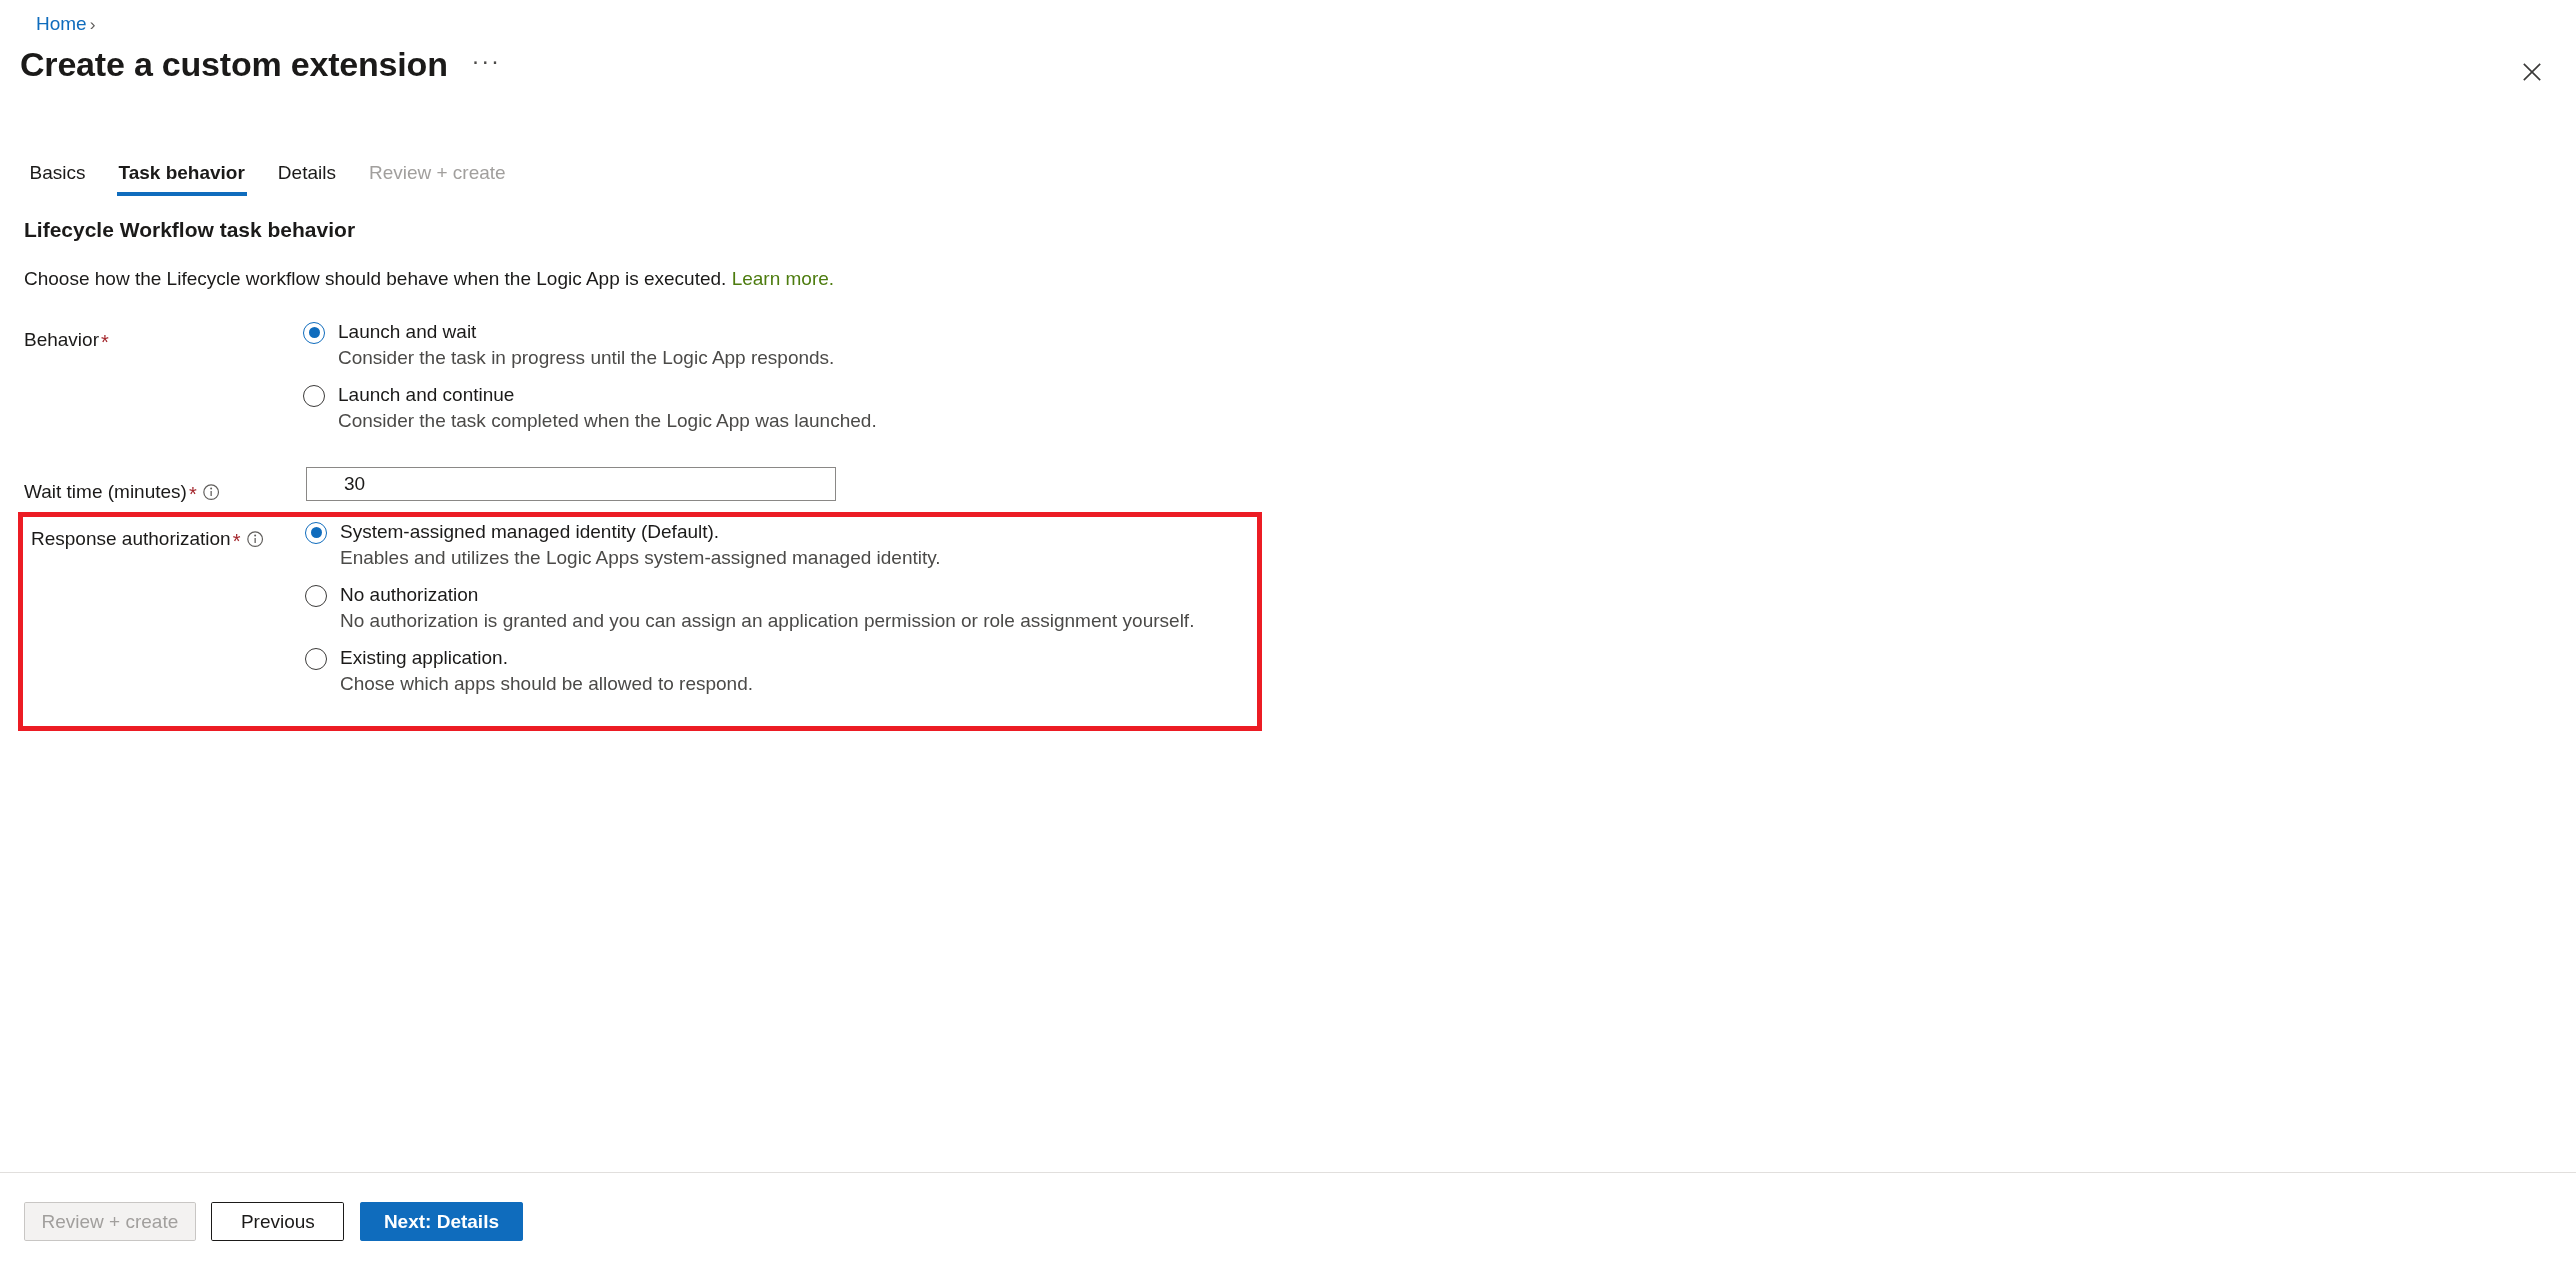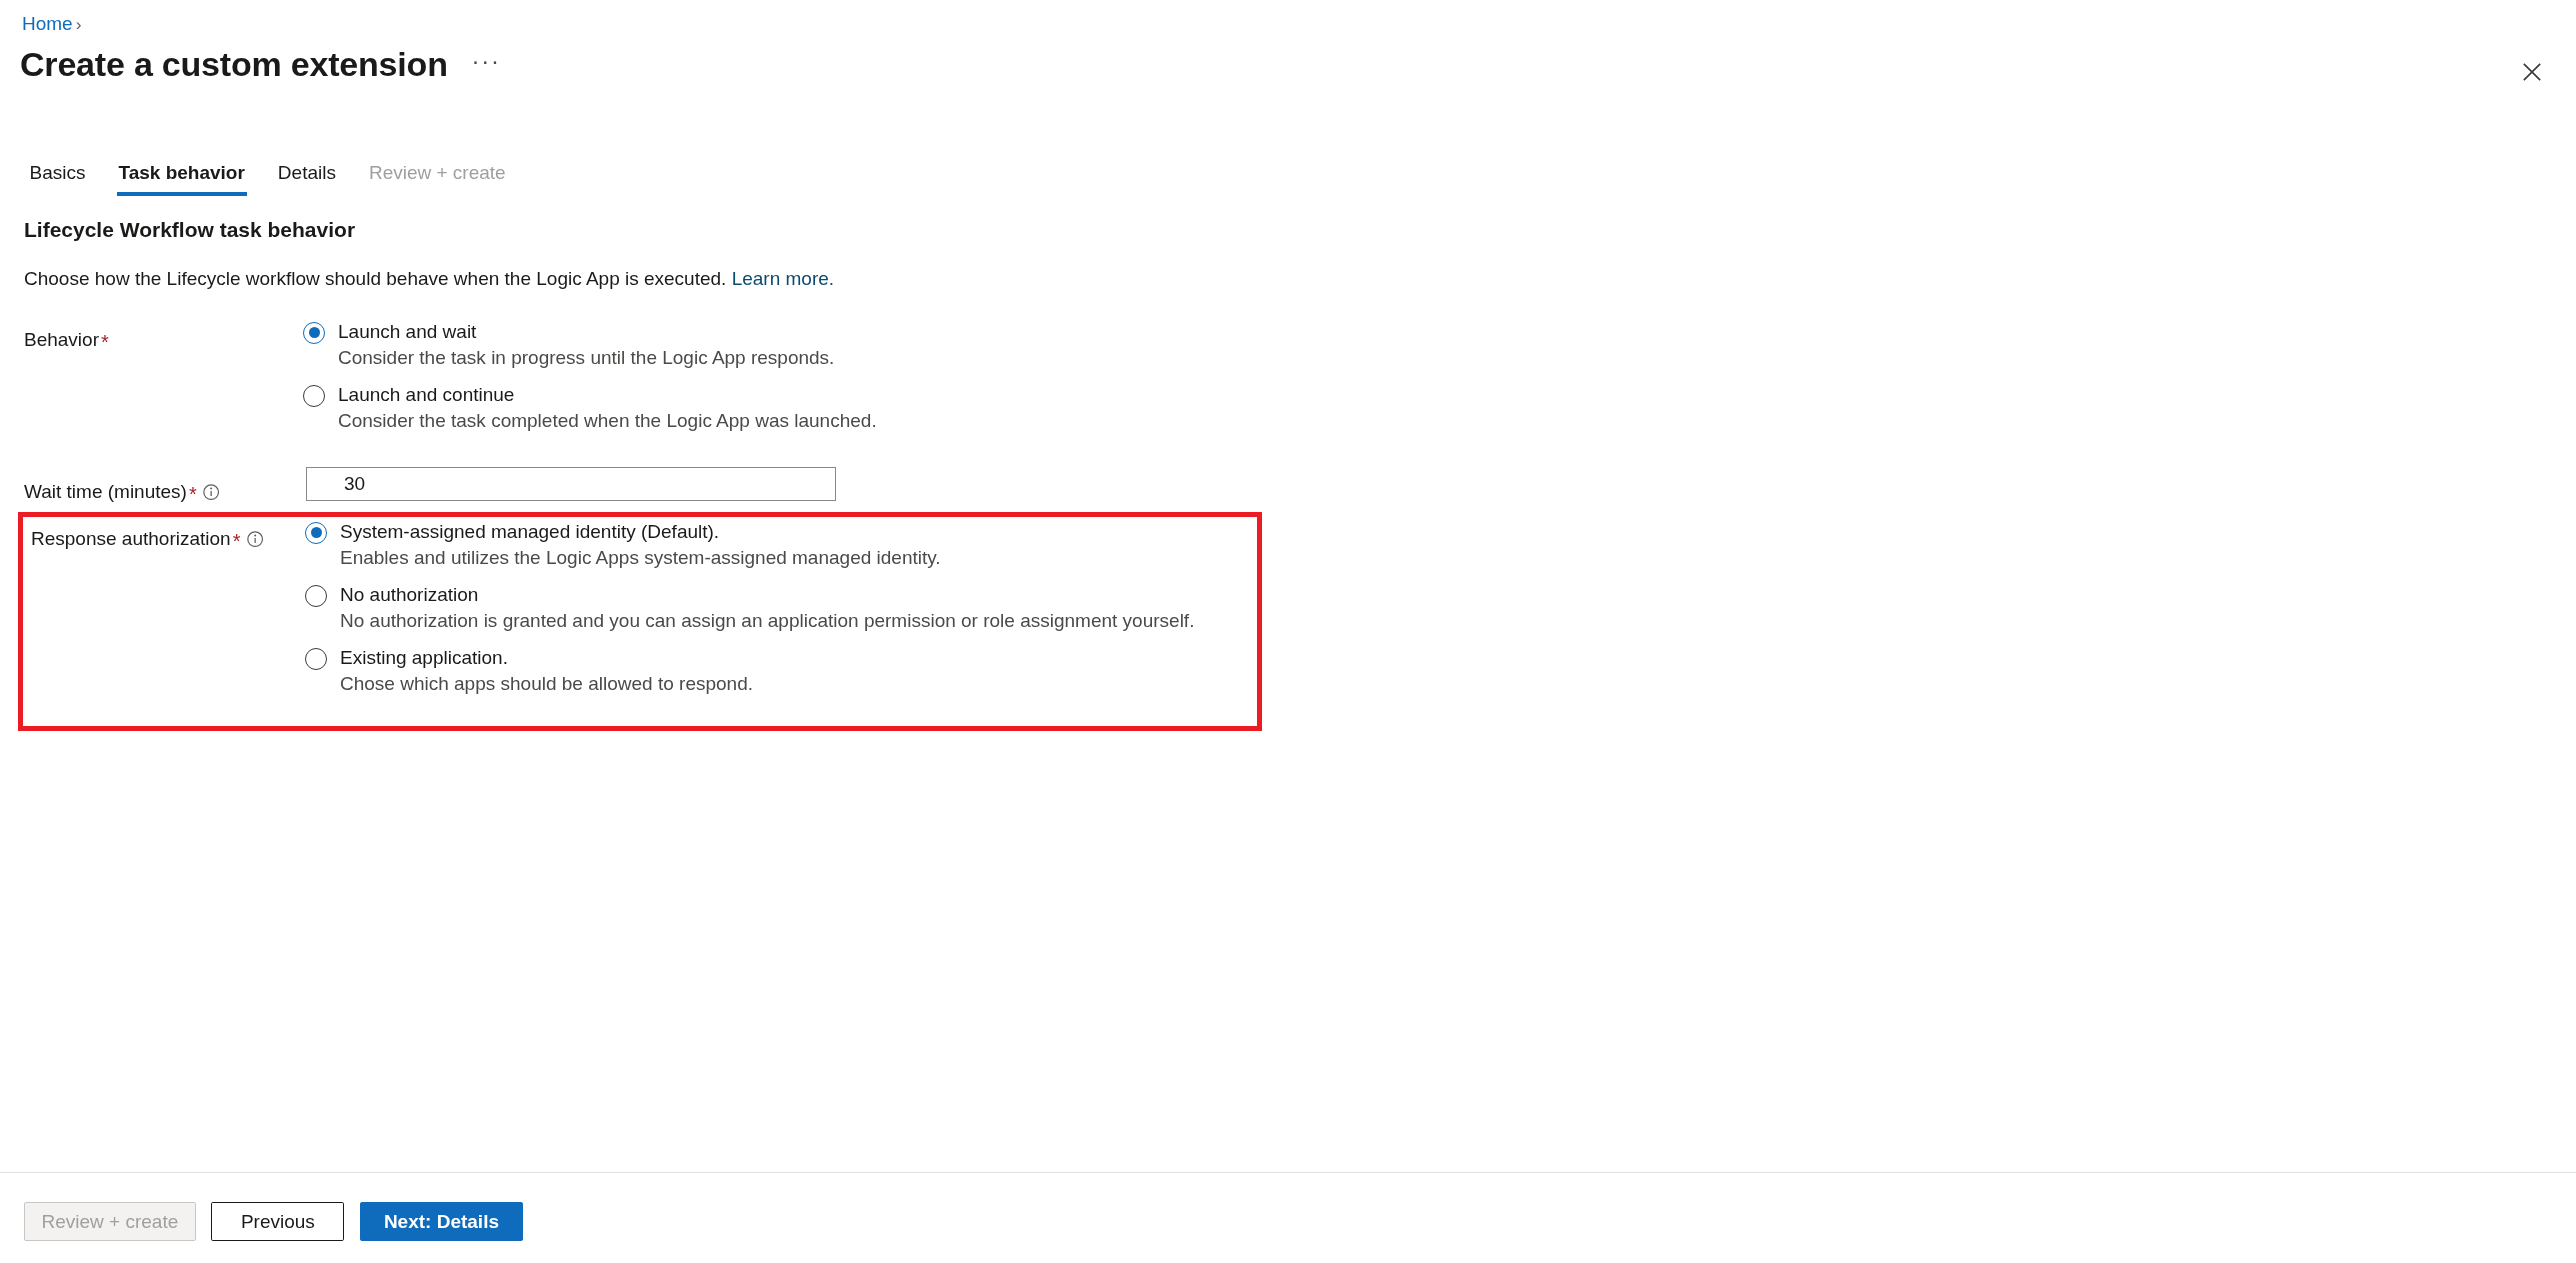--- a/index.html
+++ b/index.html
@@ -13,21 +13,21 @@
     height: 1263px;
     position: relative;
     font-family: "Liberation Sans", sans-serif;
     color: #1b1a19;
     -webkit-font-smoothing: antialiased;
   }
 
   
   .breadcrumb {
     position: absolute;
-    left: 22px;
+    left: 36px;
     top: 11px;
     font-size: 19px;
     line-height: 26px;
     display: flex;
     align-items: flex-end;
     gap: 3px;
   }
   .breadcrumb-link {
     color: #0f6cbd;
     cursor: pointer;
@@ -126,21 +126,21 @@
   }
   .section-desc {
     position: absolute;
     left: 24px;
     top: 266px;
     font-size: 19px;
     line-height: 26px;
     color: #1b1a19;
   }
   .section-desc a {
-    color: #0c4a6e;
+    color: #4d7c0f;
     text-decoration: none;
     cursor: pointer;
   }
 
   
   .field-label {
     position: absolute;
     font-size: 19px;
     line-height: 26px;
     color: #1b1a19;

